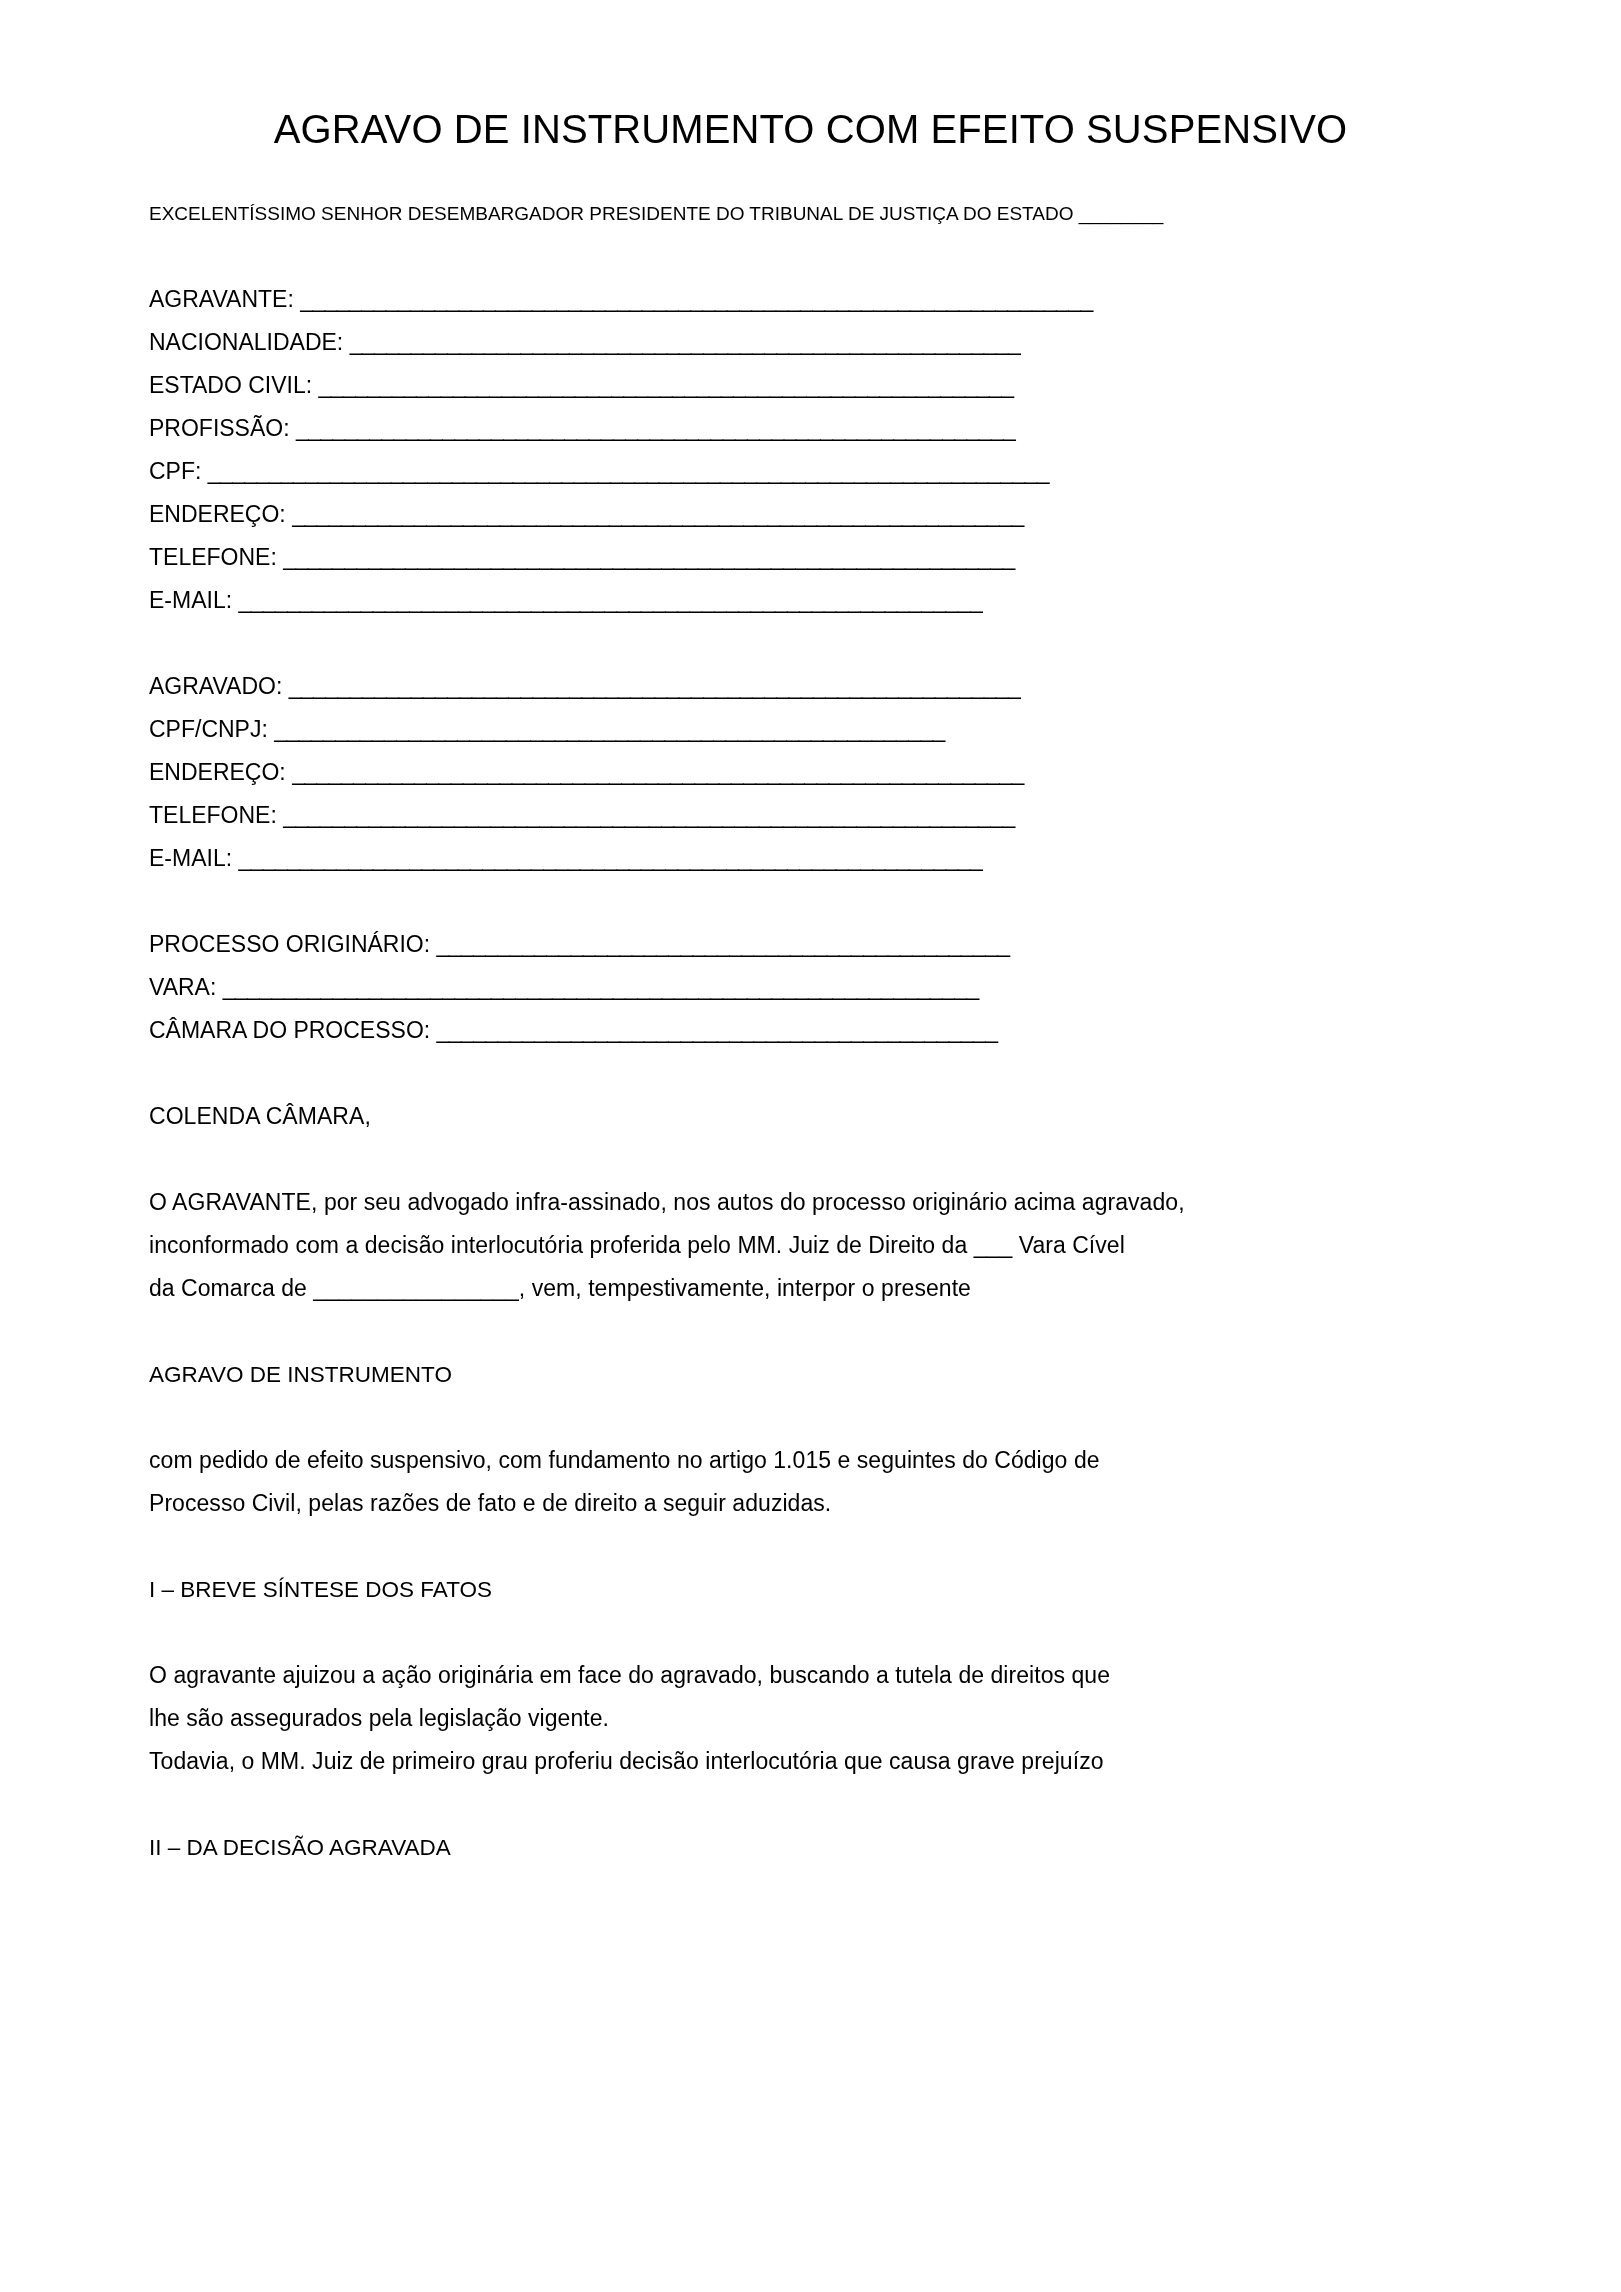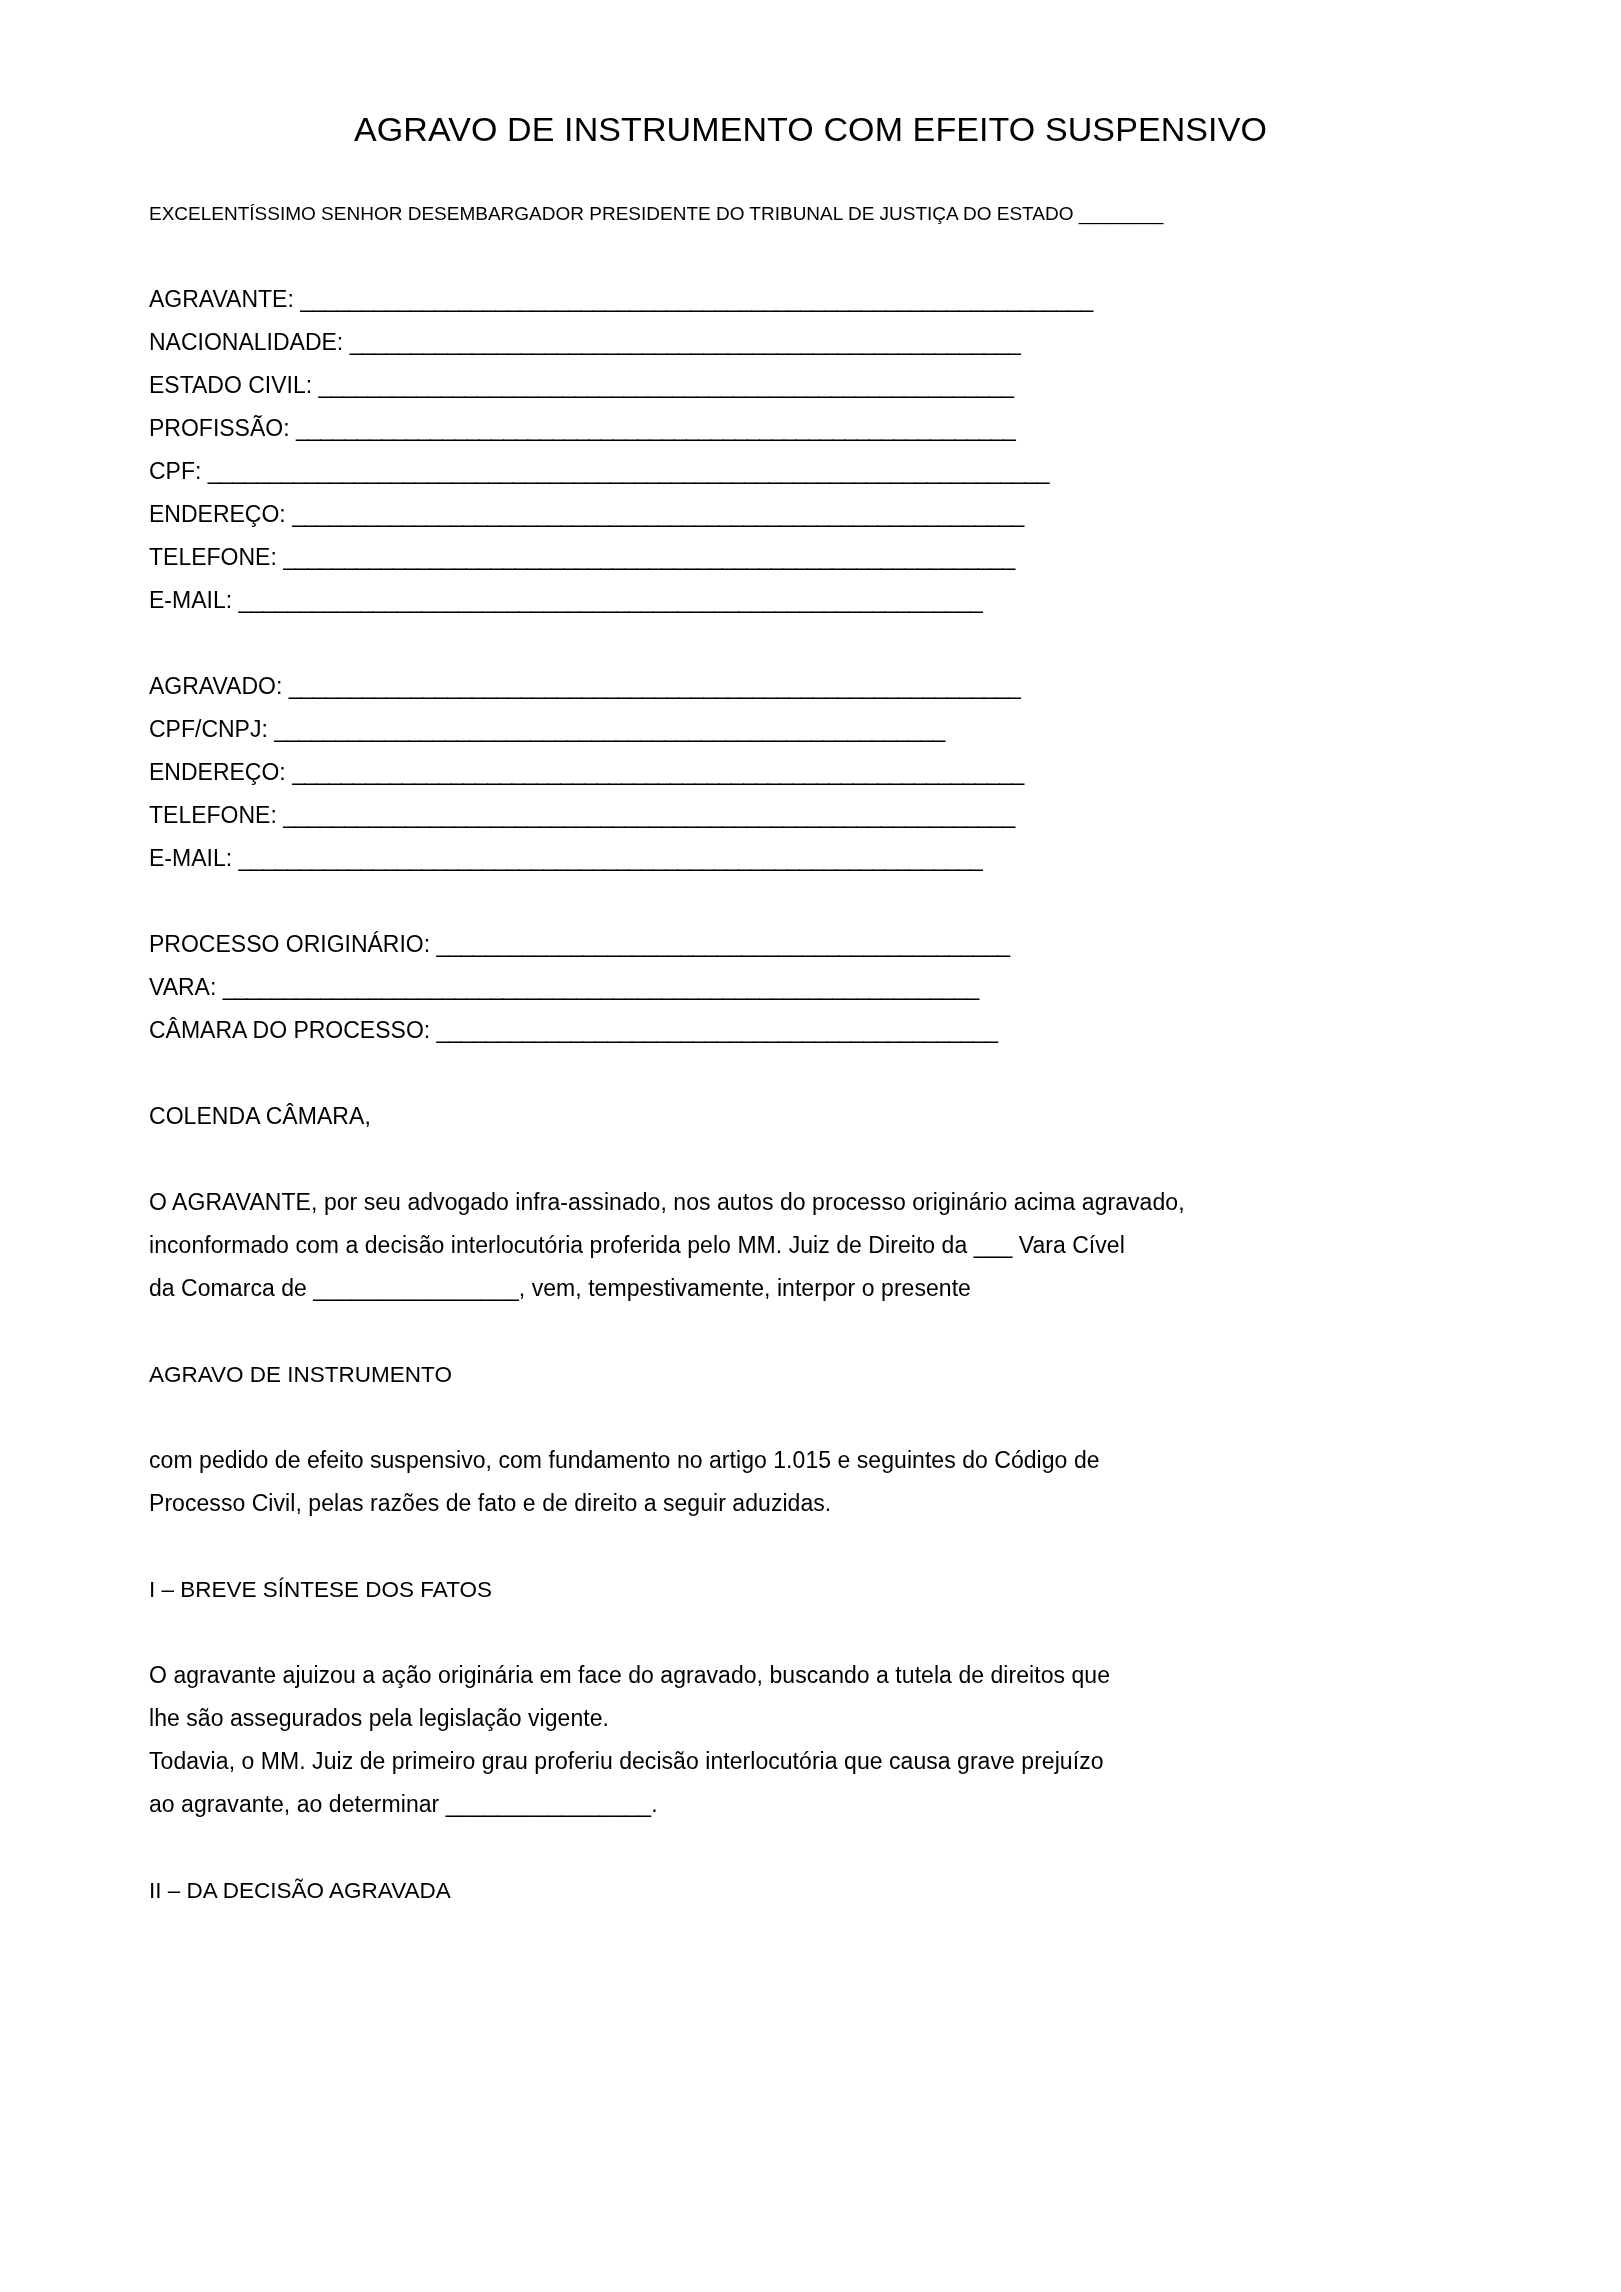--- a/index.html
+++ b/index.html
@@ -24,21 +24,21 @@
     background: #ffffff;
   }
 
   
   .doc-title {
     position: absolute;
     top: 110px;
     left: 0;
     width: 1621px;
     text-align: center;
-    font-size: 34px;
+    font-size: 40px;
     line-height: 39px;
     letter-spacing: 0.1px;
     white-space: nowrap;
   }
 
   
   .content {
     position: absolute;
     top: 192px;
     left: 149px;
@@ -196,21 +196,20 @@
     <div class="gap-sm"></div>
 
     <div class="heading">I – BREVE SÍNTESE DOS FATOS</div>
 
     <div class="gap-sm"></div>
 
     <div>
       <div class="line body">O agravante ajuizou a ação originária em face do agravado, buscando a tutela de direitos que</div>
       <div class="line body">lhe são assegurados pela legislação vigente.</div>
       <div class="line body">Todavia, o MM. Juiz de primeiro grau proferiu decisão interlocutória que causa grave prejuízo</div>
-      <div class="line body">ao agravante, ao determinar ________________.</div>
     </div>
 
     <div class="gap-sm"></div>
 
     <div class="heading">II – DA DECISÃO AGRAVADA</div>
 
   </div>
 </div>
 
 

